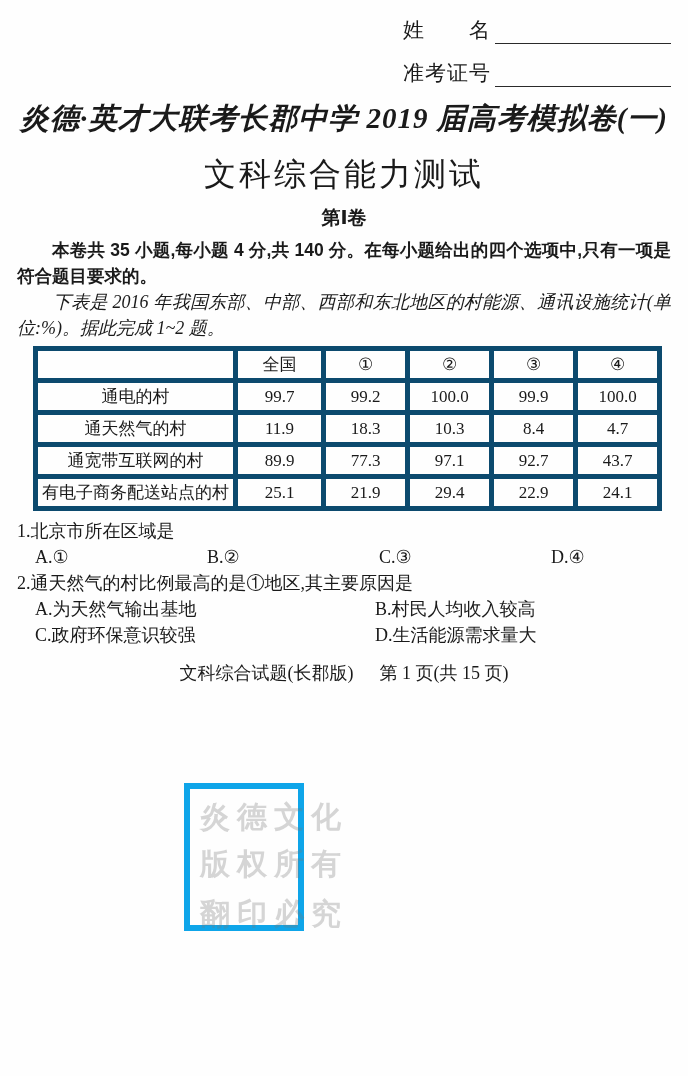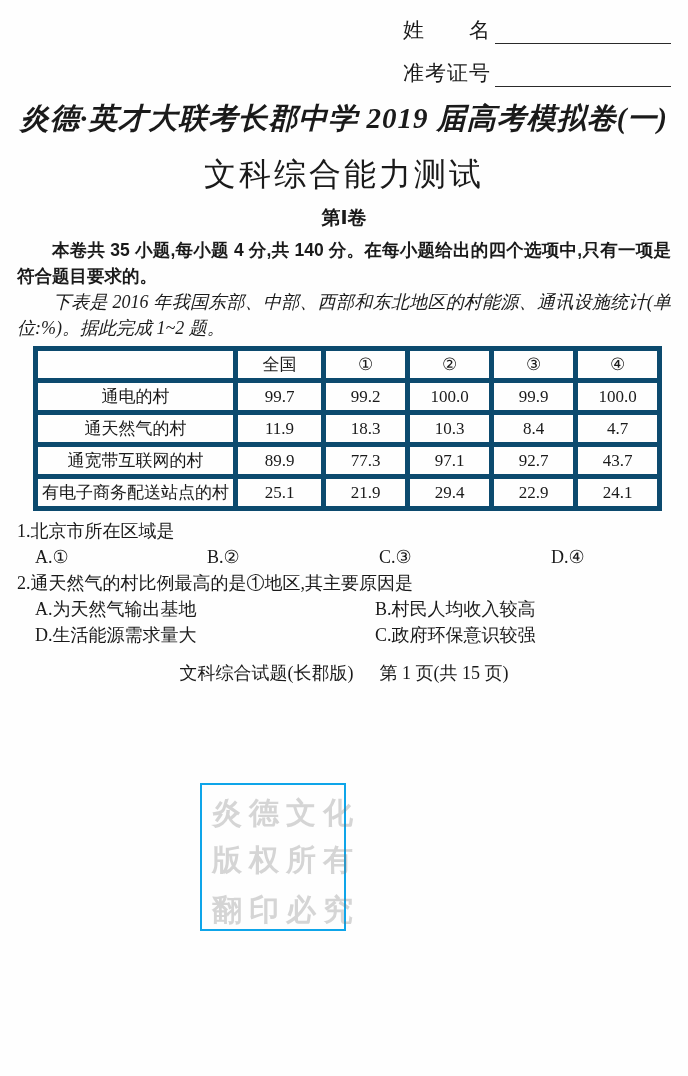--- a/index.html
+++ b/index.html
@@ -167,25 +167,25 @@
     margin-top: 12px;
     text-align: center;
     font-size: 18px;
     line-height: 26px;
   }
   .footer .gap { display: inline-block; width: 26px; }
 
   
   .watermark {
     position: absolute;
-    left: 200px;
+    left: 184px;
     top: 783px;
-    width: 146px;
+    width: 120px;
     height: 148px;
-    border: 2px solid #0ea5e9;
+    border: 6px solid #0ea5e9;
     z-index: 0;
   }
   .wm-line {
     position: absolute;
     left: 10px;
     white-space: nowrap;
     font-family: "Liberation Sans", "DejaVu Sans", sans-serif;
     font-weight: bold;
     font-size: 30px;
     letter-spacing: 7px;
@@ -294,22 +294,22 @@
         <span>C.③</span>
         <span>D.④</span>
       </div>
     </div>
 
     <div class="question">
       <p class="q-stem">2.通天然气的村比例最高的是①地区,其主要原因是</p>
       <div class="options-2">
         <span>A.为天然气输出基地</span>
         <span>B.村民人均收入较高</span>
+        <span>C.政府环保意识较强</span>
         <span>D.生活能源需求量大</span>
-        <span>C.政府环保意识较强</span>
       </div>
     </div>
 
 
     <div class="footer">
       <span>文科综合试题(长郡版)</span><span class="gap"></span><span>第 1 页(共 15 页)</span>
     </div>
 
   </div>
 </div>

